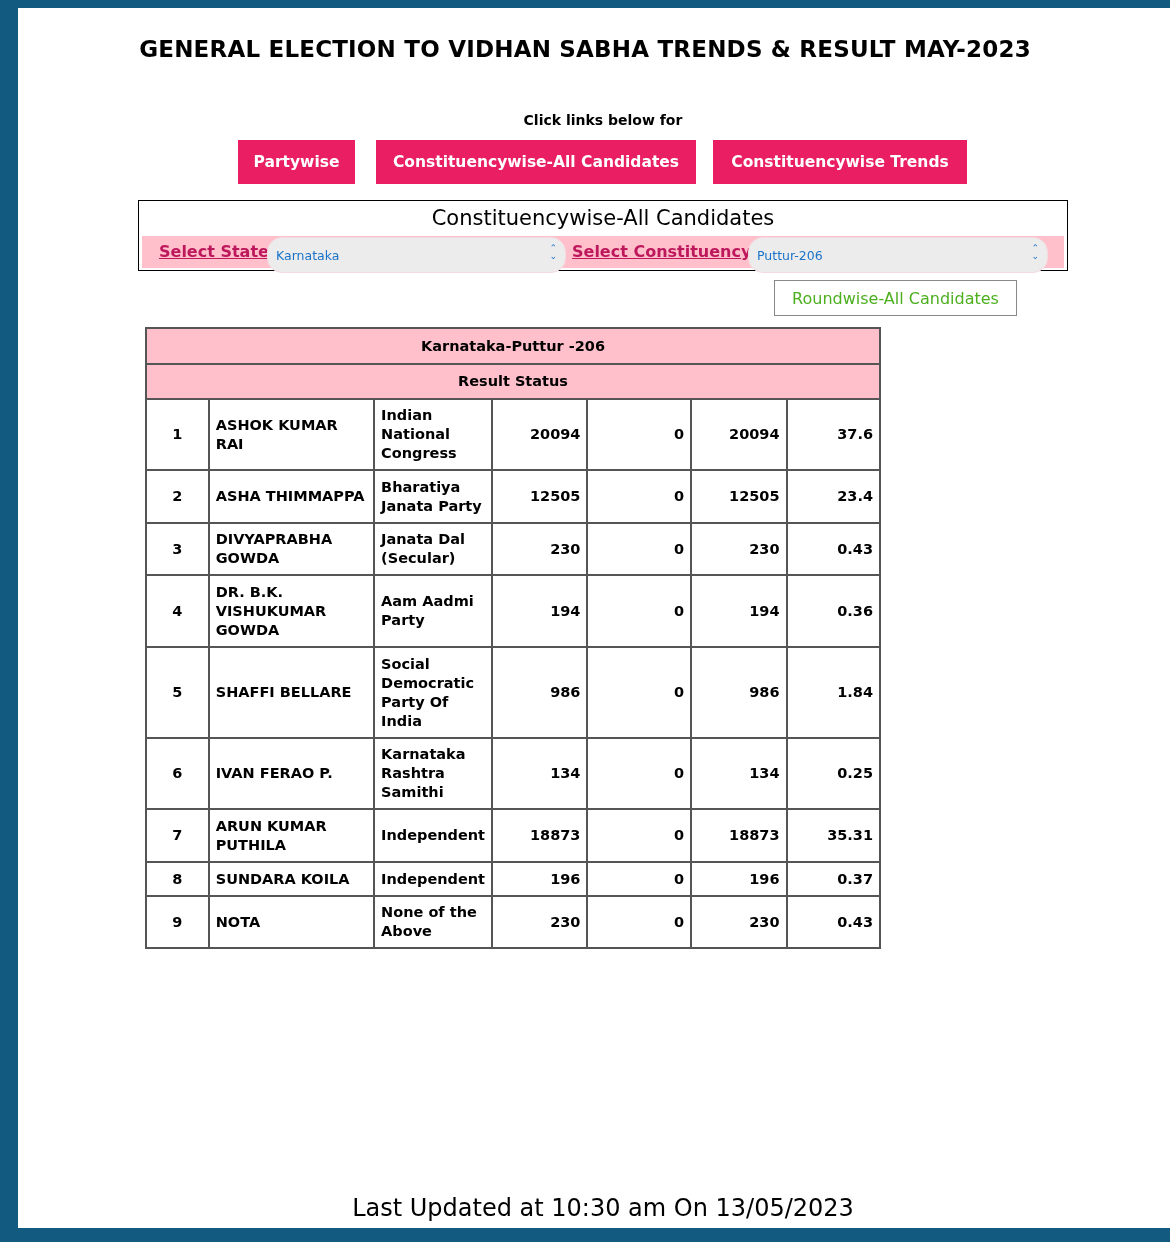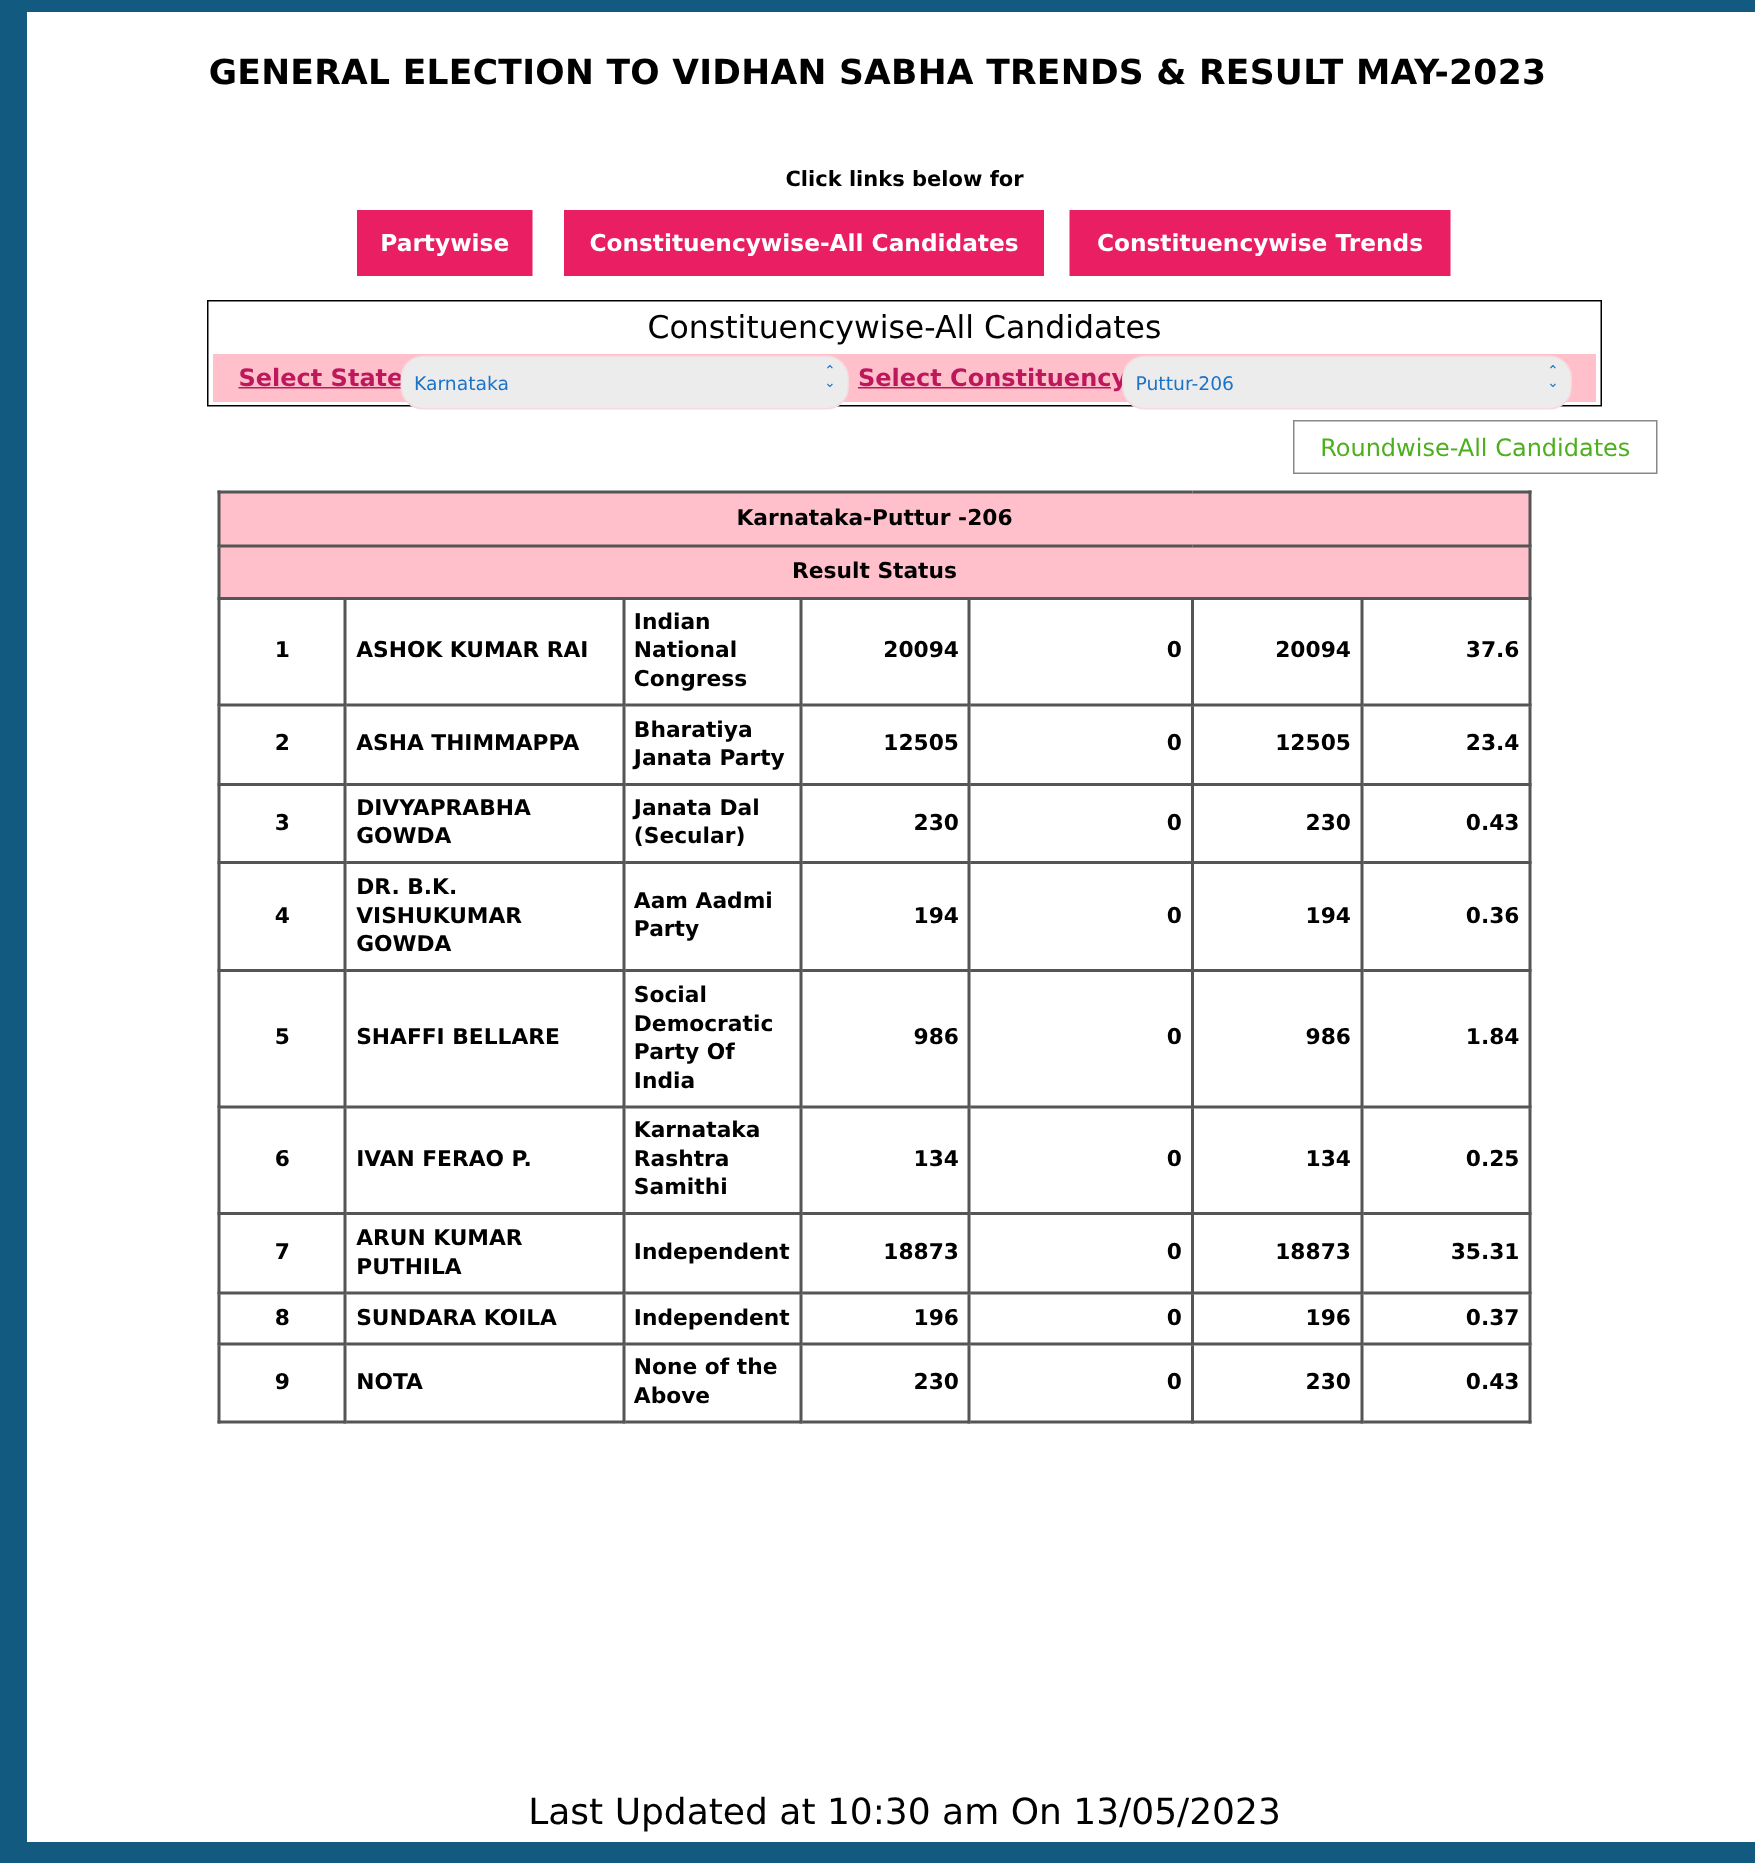--- a/index.html
+++ b/index.html
@@ -88,33 +88,33 @@
   .sel-arrow {
     position: absolute;
     right: 8px; top: 6px;
     font-size: 9px;
     line-height: 8px;
     color: #1a73c9;
     display: flex; flex-direction: column; align-items: center;
   }
   .roundwise-btn {
     position: absolute;
-    left: 844px; top: 272px;
+    left: 756px; top: 272px;
     width: 243px; height: 36px;
     border: 1px solid #888;
     background: #fff;
     color: #4caf1e;
     font-size: 16px;
     display: flex; align-items: center; justify-content: center;
     cursor: pointer;
   }
   table.results {
     position: absolute;
     left: 127px; top: 319px;
-    width: 876px;
+    width: 736px;
     border-collapse: collapse;
     border: 2px solid #555;
   }
   table.results td, table.results th {
     border: 2px solid #555;
     font-size: 14.5px;
     font-weight: bold;
     color: #000;
     padding: 0 6px;
     vertical-align: middle;

